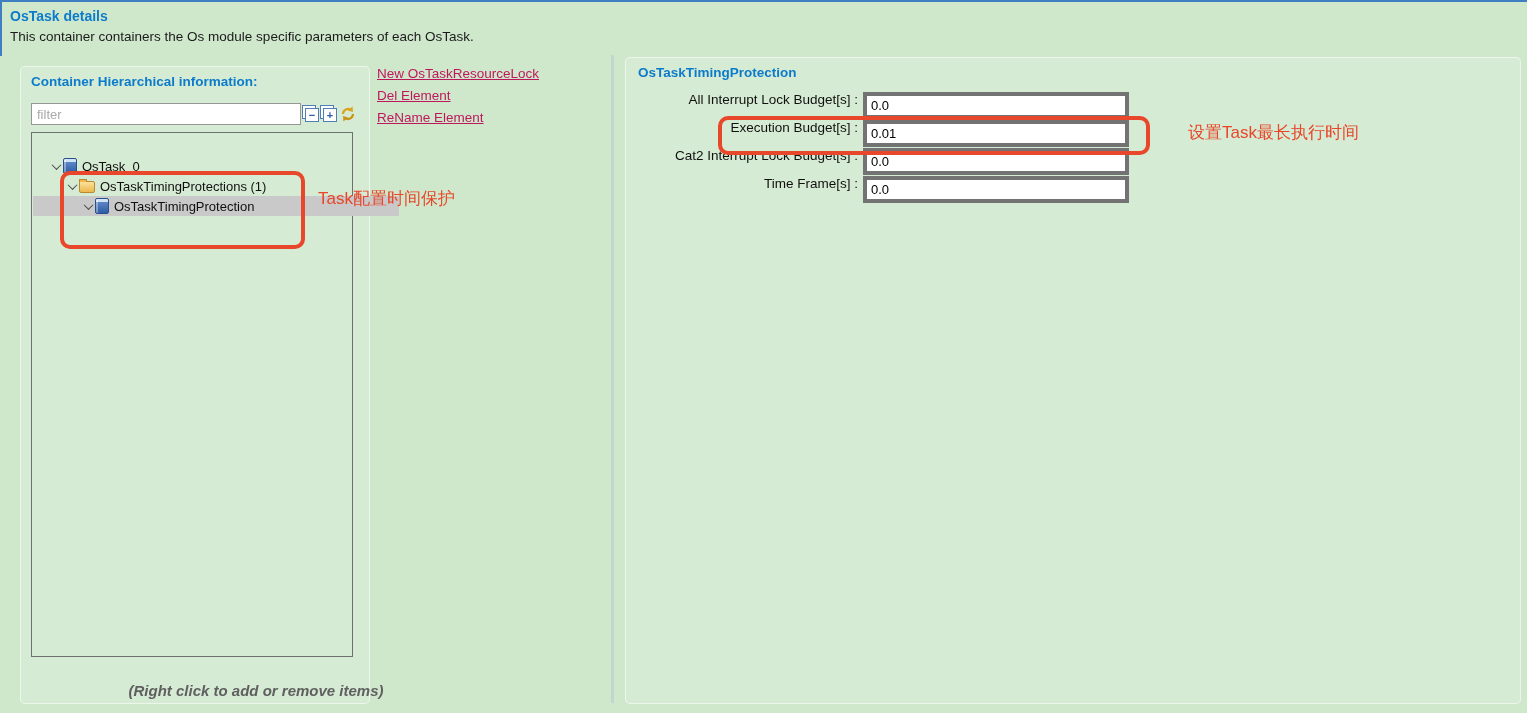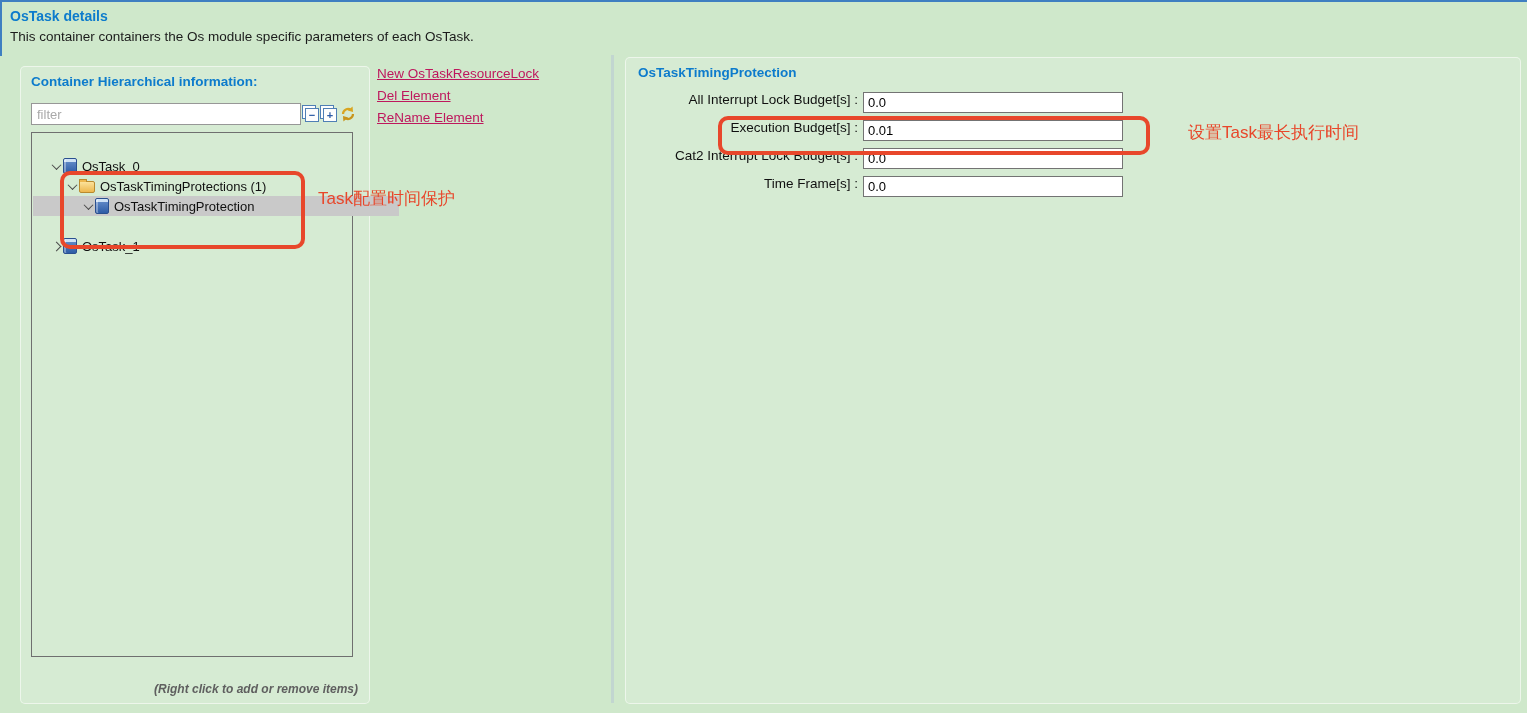--- a/index.html
+++ b/index.html
@@ -37,33 +37,33 @@
   .chev-slot{width:14px;display:flex;justify-content:center;flex:0 0 14px;}
   .chev{width:6px;height:6px;border-right:1.6px solid #4a4a4a;border-bottom:1.6px solid #4a4a4a;display:inline-block;}
   .chev.down{transform:rotate(45deg) translate(-1px,-1px);}
   .chev.right{transform:rotate(-45deg);}
   .node-icon{width:12px;height:14px;border-radius:2px;border:1px solid #2a4f8f;background:linear-gradient(180deg,#cfe2f6 0%,#cfe2f6 22%,#5c85c4 23%,#2d5ca6 100%);box-shadow:inset 2px 0 0 rgba(255,255,255,0.35);margin-right:5px;flex:0 0 12px;}
   .folder-icon{position:relative;width:14px;height:10px;background:linear-gradient(#fce early,#edb74d);background:linear-gradient(#fbe29a,#edb74d);border:1px solid #b98a2e;border-radius:1px 2px 2px 2px;margin-right:5px;margin-top:2px;flex:0 0 14px;}
   .folder-icon::before{content:"";position:absolute;left:-1px;top:-3px;width:6px;height:2px;background:#edb74d;border:1px solid #b98a2e;border-bottom:none;border-radius:1px 1px 0 0;}
   .ind1{padding-left:16px;} .ind2{padding-left:32px;} .ind3{padding-left:48px;} .ind4{padding-left:64px;}
   .row1{top:3px;} .row2{top:23px;} .row3{top:43px;} .row4{top:63px;} .row5{top:83px;} .row6{top:103px;}
 
-  .tree-footer{position:absolute;left:70px;top:615px;width:330px;text-align:center;font-size:12px;font-style:italic;font-weight:bold;color:#5f5f5f;}
+  .tree-footer{position:absolute;left:70px;top:615px;width:330px;text-align:center;font-size:15px;font-style:italic;font-weight:bold;color:#5f5f5f;}
 
   
   .links{position:absolute;left:377px;top:66px;display:flex;flex-direction:column;gap:7px;}
   .links a{font-size:13.5px;color:#be185d;text-decoration:underline;cursor:pointer;}
 
   
   .divider{position:absolute;left:611px;top:55px;width:3px;height:648px;background:#c2d6d0;}
 
   
   .form-row{position:absolute;height:22px;display:flex;}
   .form-label{width:228px;text-align:right;font-size:13.5px;color:#101010;padding-right:5px;flex:0 0 228px;}
-  .form-input{width:250px;height:17px;border:1px solid #737373;background:#fff;font-size:13px;color:#000;padding:1px 4px;font-family:inherit;}
+  .form-input{width:250px;height:17px;border:4px solid #737373;background:#fff;font-size:13px;color:#000;padding:1px 4px;font-family:inherit;}
   .frow1{left:630px;top:92px;} .frow2{left:630px;top:120px;} .frow3{left:630px;top:148px;} .frow4{left:630px;top:176px;}
 
   
   .red-box{position:absolute;border:4px solid #e8472b;border-radius:10px;pointer-events:none;z-index:5;}
   #tree-red-box{left:60px;top:171px;width:237px;height:70px;}
   #field-red-box{left:718px;top:116px;width:424px;height:31px;}
   .red-note{position:absolute;color:#e8472b;font-size:17px;z-index:6;white-space:nowrap;}
   #tree-red-note{left:318px;top:187px;}
   #field-red-note{left:1188px;top:121px;}
 </style>
@@ -106,27 +106,20 @@
         <span class="folder-icon"></span>
         <span>OsTaskTimingProtections (1)</span>
       </div>
       <div class="tree-row row4 ind3 selected">
         <span class="chev-slot">
             <span class="chev down"></span>
           </span>
         <span class="node-icon"></span>
         <span>OsTaskTimingProtection</span>
       </div>
-      <div class="tree-row row6 ind1">
-        <span class="chev-slot">
-            <span class="chev right"></span>
-          </span>
-        <span class="node-icon"></span>
-        <span>OsTask_1</span>
-      </div>
     </div>
 
     <div class="tree-footer">(Right click to add or remove items)</div>
   </div>
 
   <div class="links">
     <a>New OsTaskResourceLock</a>
     <a>Del Element</a>
     <a>ReName Element</a>
   </div>

